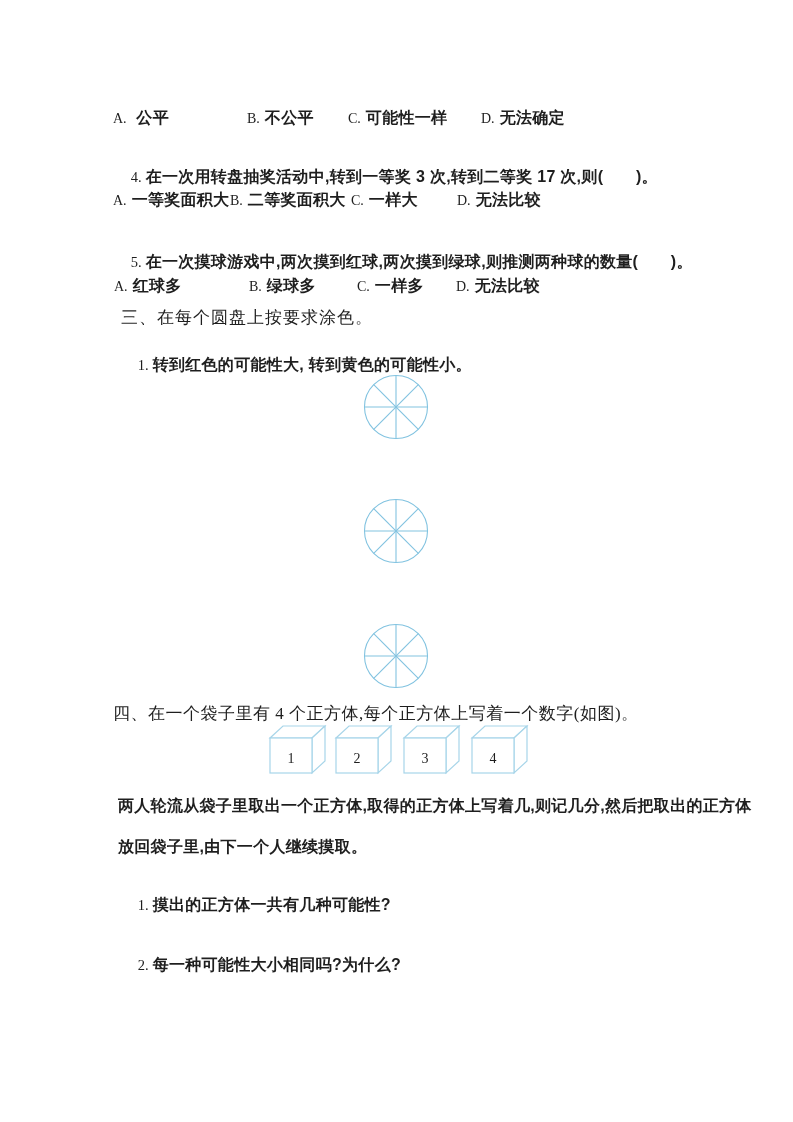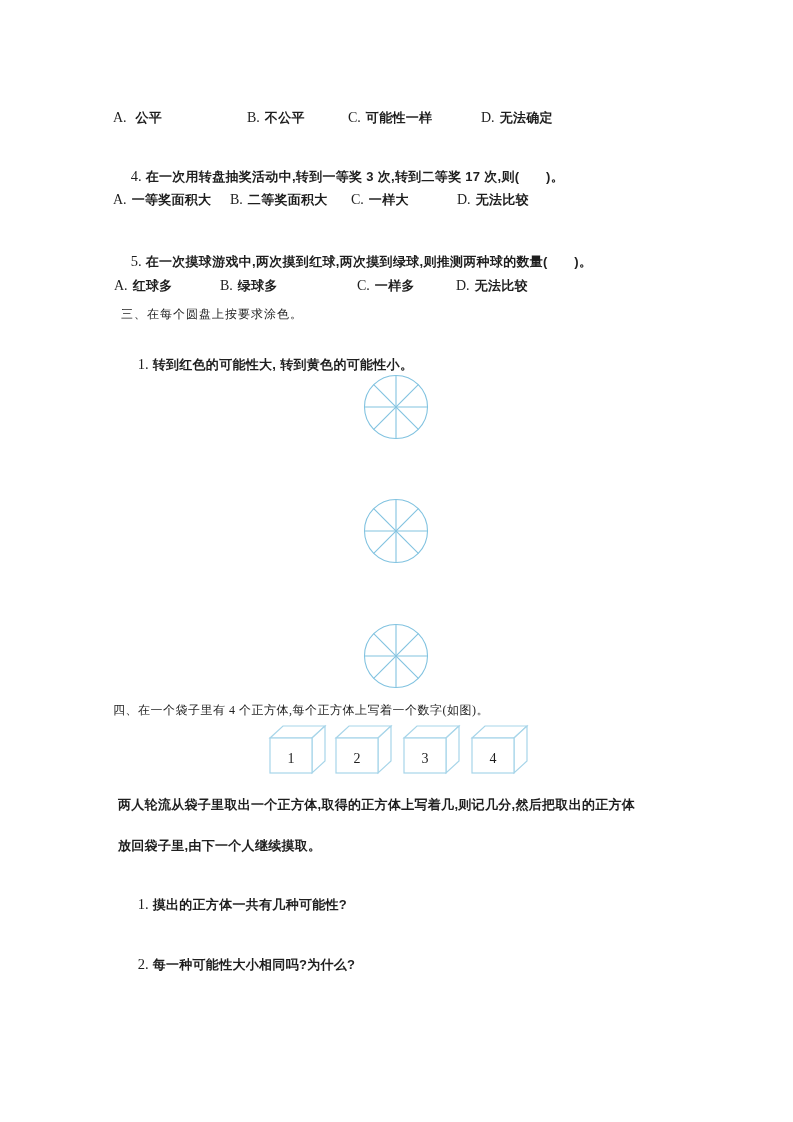--- a/index.html
+++ b/index.html
@@ -8,27 +8,27 @@
     width:793px;height:1122px;
     background:#ffffff;
     overflow:hidden;
     font-family:"Liberation Sans",sans-serif;
     color:var(--text,#1e1e1e);
   }
   .abs{position:absolute;white-space:pre;}
   .sans{
     font-family:"Liberation Sans","DejaVu Sans",sans-serif;
     font-weight:600;
-    font-size:13px;
+    font-size:16px;
     letter-spacing:0.3px;
   }
   .serif{
     font-family:"Liberation Serif","DejaVu Serif",serif;
     font-weight:400;
-    font-size:12px;
+    font-size:17px;
   }
   .qnum{
     font-family:"Liberation Serif","DejaVu Serif",serif;
     font-weight:400;
     font-size:14.5px;
     margin-right:4px;
   }
   .opt{position:absolute;top:0;white-space:pre;}
   .opt-letter{
     font-family:"Liberation Serif","DejaVu Serif",serif;
@@ -77,21 +77,21 @@
     <span class="opt" style="left:351px;"><span class="opt-letter">C.</span><span class="sans">一样大</span></span>
     <span class="opt" style="left:457px;"><span class="opt-letter">D.</span><span class="sans">无法比较</span></span>
   </div>
 
   <div class="abs" style="top:234px;left:113px;">
     <span class="qnum">5.</span><span class="sans">在一次摸球游戏中,两次摸到红球,两次摸到绿球,则推测两种球的数量(　　)。</span>
   </div>
 
   <div class="row abs" style="top:276px;">
     <span class="opt" style="left:114px;"><span class="opt-letter">A.</span><span class="sans">红球多</span></span>
-    <span class="opt" style="left:220px;"><span class="opt-letter">B.</span><span class="sans">绿球多</span></span>
+    <span class="opt" style="left:249px;"><span class="opt-letter">B.</span><span class="sans">绿球多</span></span>
     <span class="opt" style="left:357px;"><span class="opt-letter">C.</span><span class="sans">一样多</span></span>
     <span class="opt" style="left:456px;"><span class="opt-letter">D.</span><span class="sans">无法比较</span></span>
   </div>
 
   <div class="abs serif" style="top:306px;left:121px;letter-spacing:1px;">三、在每个圆盘上按要求涂色。</div>
 
   <div class="abs" style="top:337px;left:120px;">
     <span class="qnum">1.</span><span class="sans">转到红色的可能性大, 转到黄色的可能性小。</span>
   </div>
 

